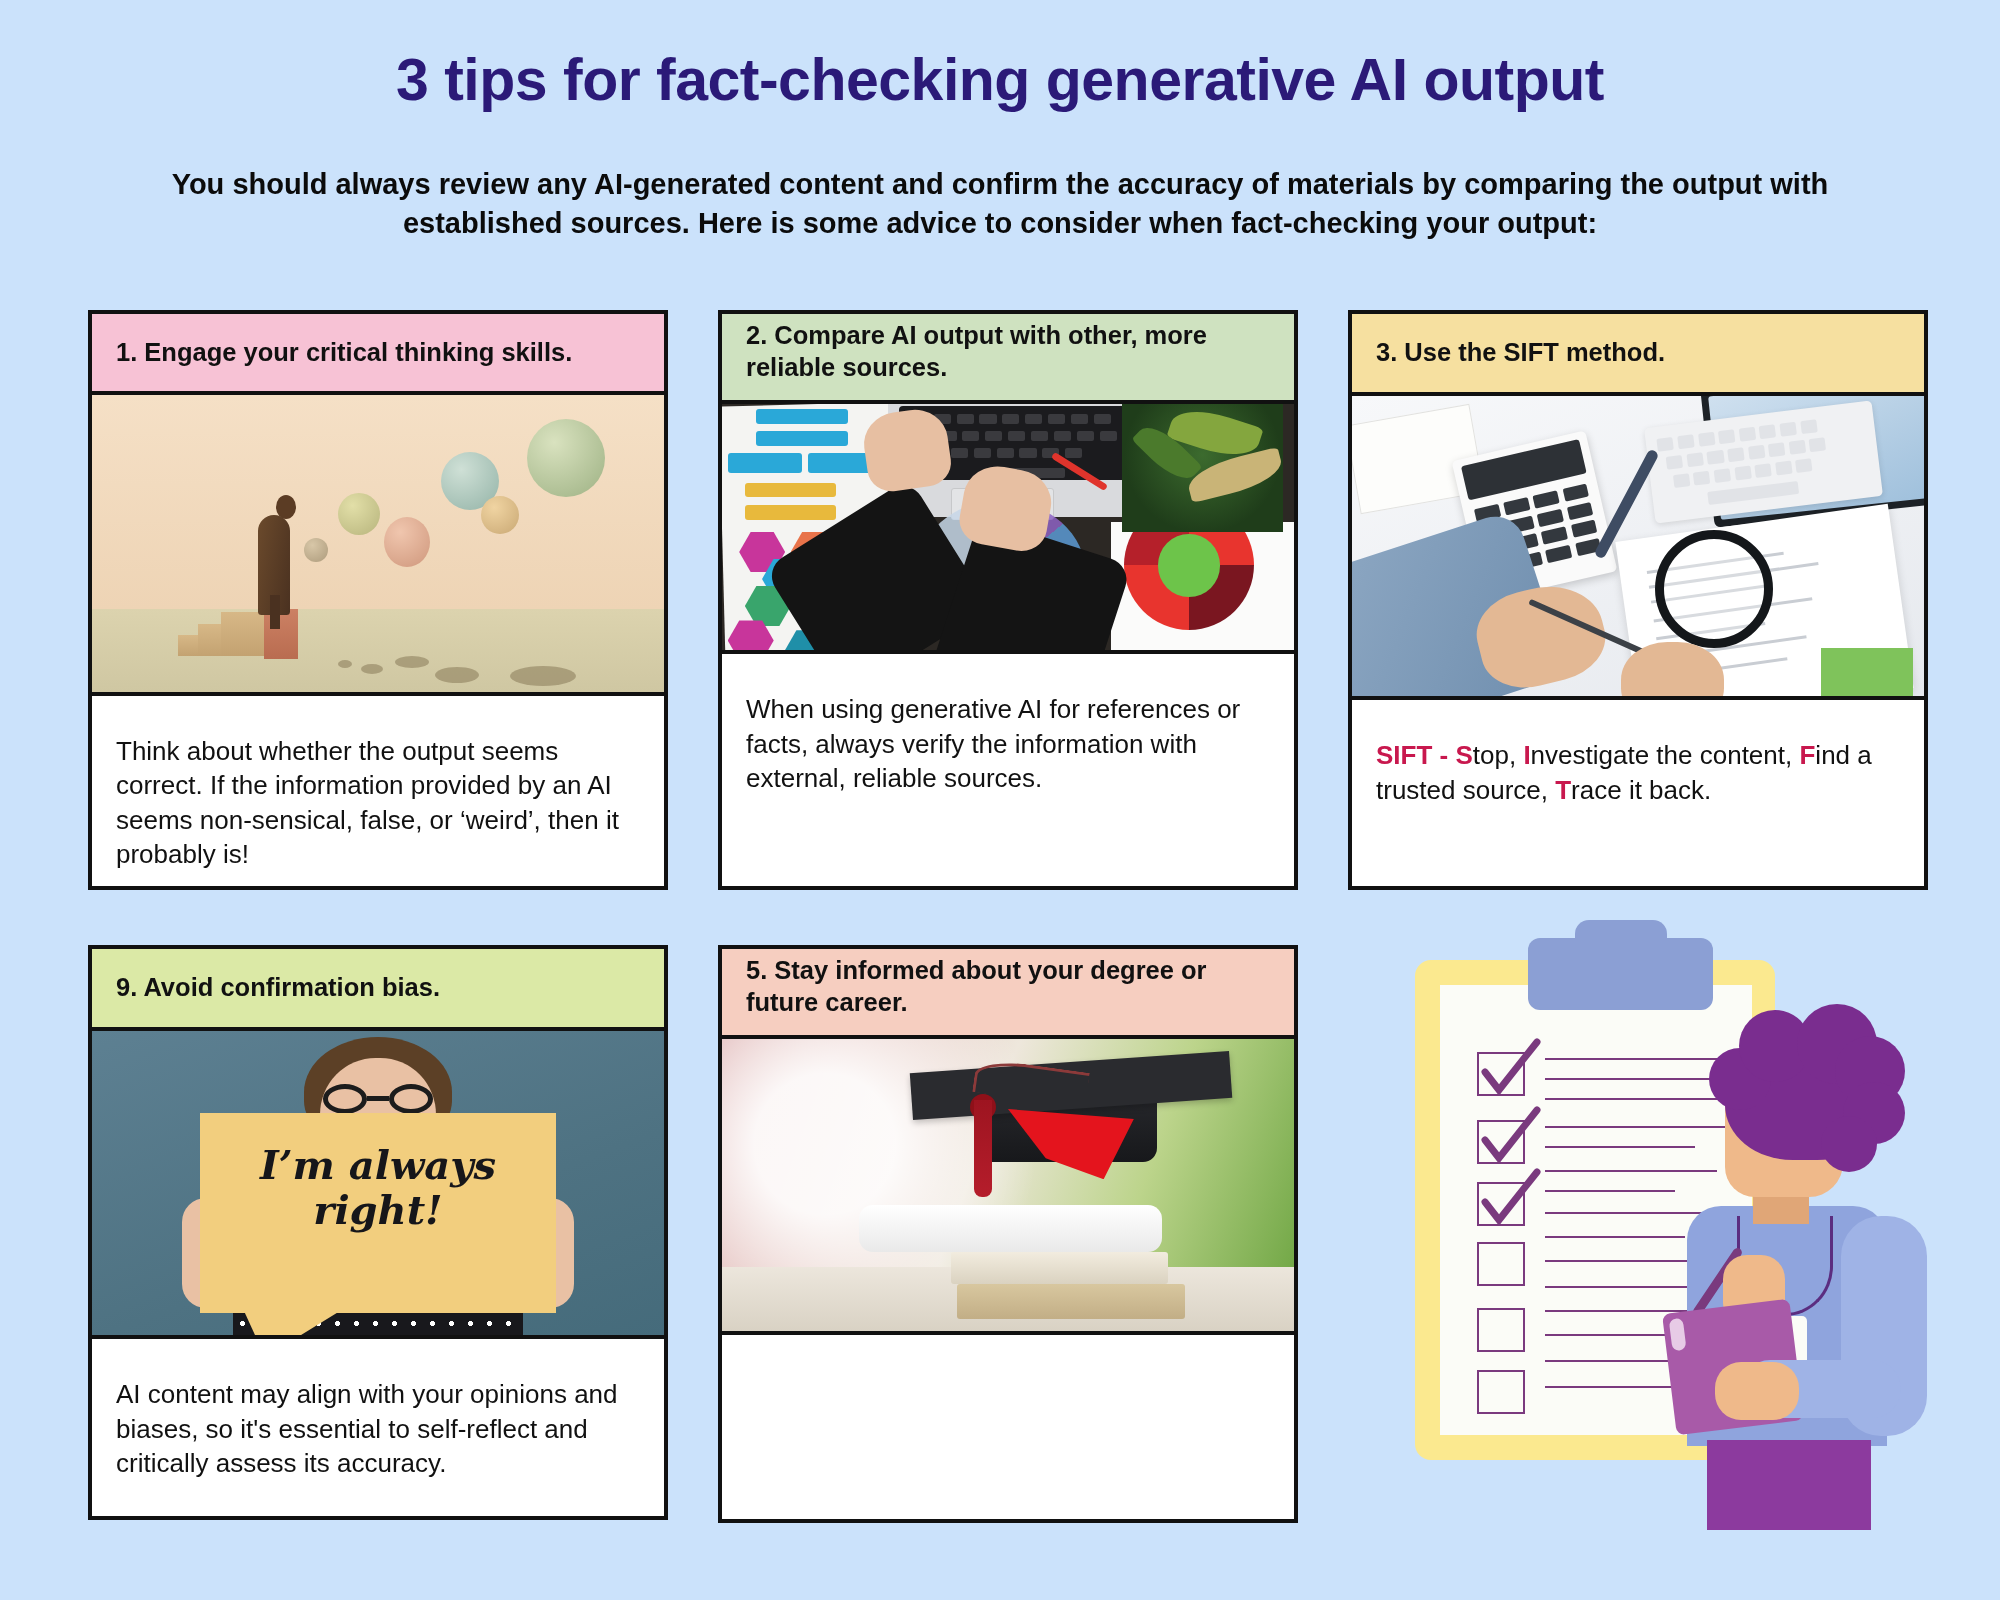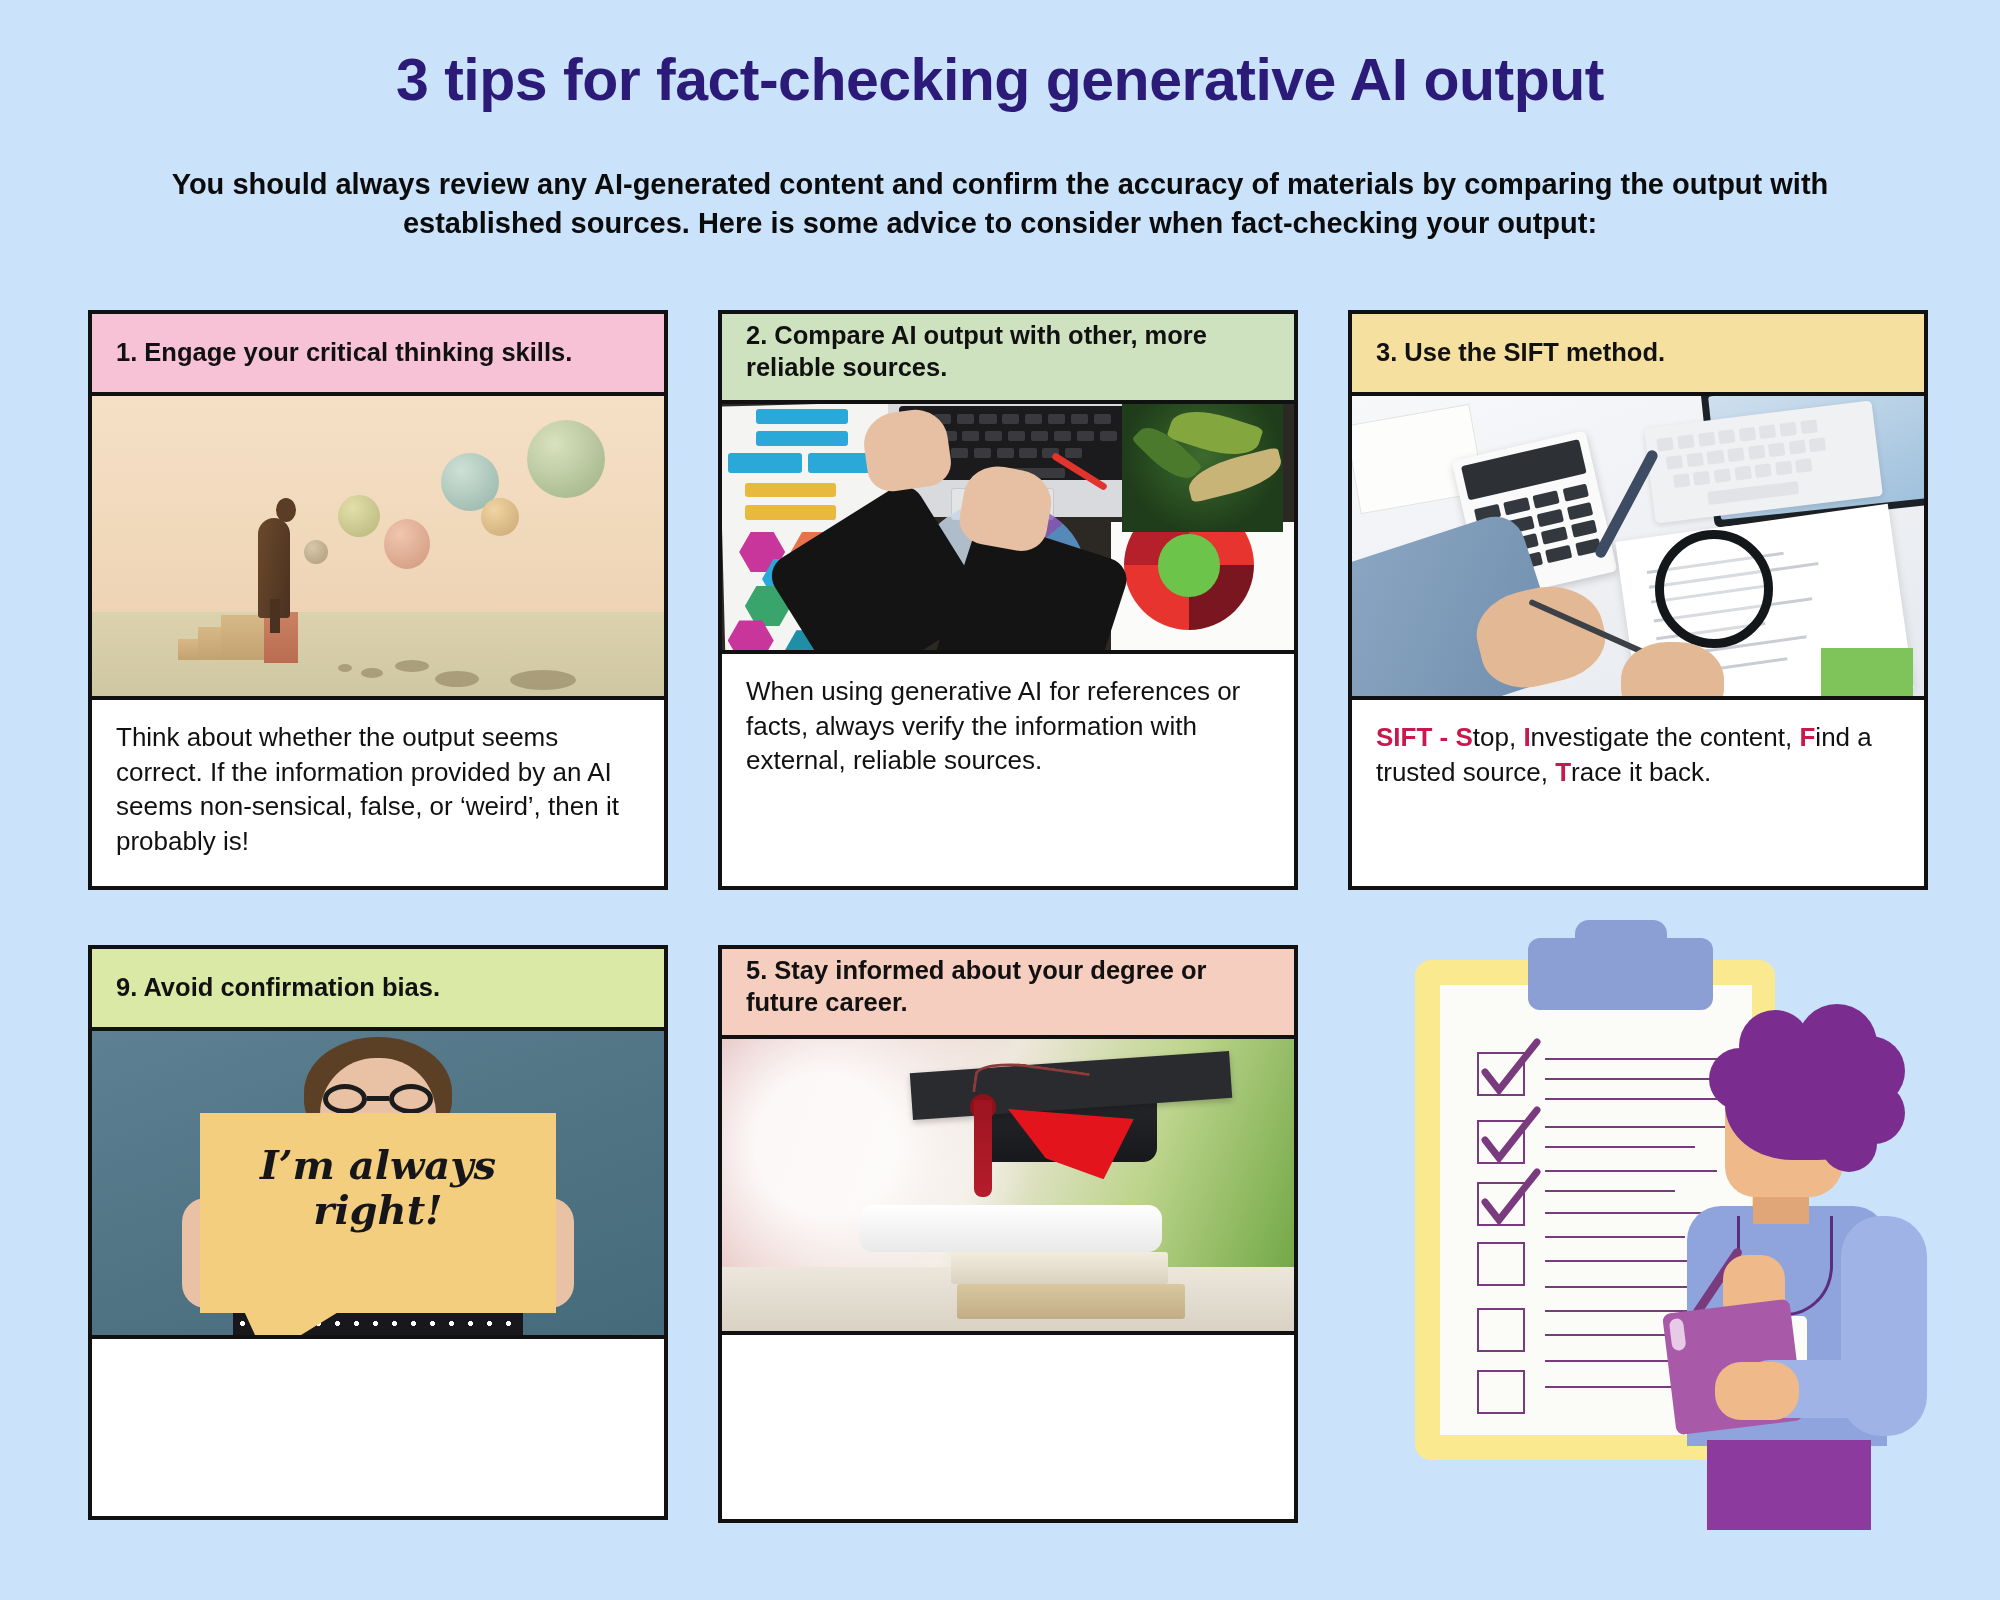--- a/index.html
+++ b/index.html
@@ -37,21 +37,21 @@
   .card-head {
     font-size: 25.5px; font-weight: bold; color: #111;
     line-height: 1.24;
     padding: 14px 18px 14px 24px;
     border-bottom: 4px solid #111;
     display: flex; align-items: center;
   }
   .card-head.h2line { padding-top: 10px; padding-bottom: 20px; }
   .card-photo { position: relative; width: 100%; overflow: hidden; border-bottom: 4px solid #111; }
   .card-body {
-    flex: 1; padding: 20px 22px 14px 24px;
+    flex: 1; padding: 38px 22px 14px 24px;
     font-size: 26px; line-height: 1.33; color: #111;
   }
   .card-body.justify { text-align: justify; text-align-last: left; }
   .sift-k { color: #c8184e; font-weight: bold; }
 
   
   .ph1 { background: linear-gradient(175deg,#f3dcc0 0%, #edd2b4 58%, #ded3b4 62%, #d8ceab 100%); }
   .ph1 .wall { position:absolute; inset:0 0 28% 0; background:linear-gradient(180deg,#f5e0c6,#eed4b5); }
   .ph1 .floor { position:absolute; left:0; right:0; bottom:0; height:28%; background:linear-gradient(180deg,#dcd3ae,#cfc7a2); }
   .ph1 .sphere { position:absolute; border-radius:50%; }
@@ -352,20 +352,21 @@
           <b></b>
           <i></i>
         </div>
       <div class="body"></div>
       <div class="armL"></div>
       <div class="armR"></div>
       <div class="bubble">
         <div class="sign-text">I’m always right!</div>
       </div>
     </div>
+    <div class="card-body">AI content may align with your opinions and biases, so it's essential to self-reflect and critically assess its accuracy.</div>
   </div>
 
   <div class="card" style="left:718px; top:945px; width:580px; height:578px;">
     <div class="card-head h2line" style="background:#f6cec0; height:90px;">5. Stay informed about your degree or future career.</div>
     <div class="card-photo ph5" style="height:296px;">
       <div class="woodbase"></div>
       <div class="bk bk1"></div>
       <div class="bk bk2"></div>
       <div class="scroll"></div>
       <div class="capbox"></div>

